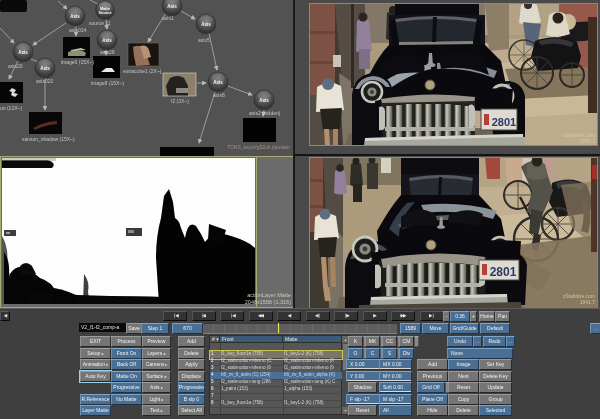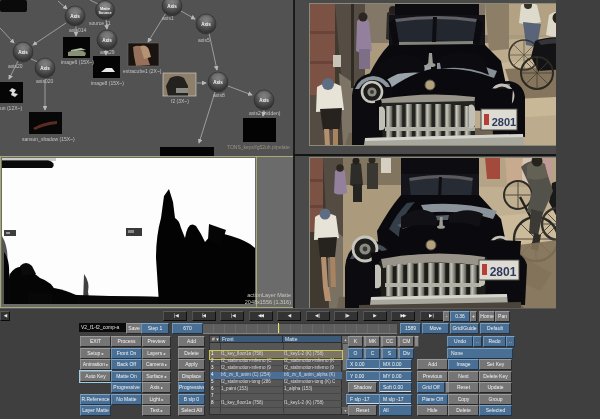--- a/index.html
+++ b/index.html
@@ -1,16 +1,16 @@
 <!DOCTYPE html>
 <html><head>
 <meta charset="utf-8">
 <style>
 html,body{margin:0;padding:0;background:#3f3f3f;}
-#app{position:relative;width:556px;height:419px;overflow:hidden;background:#3f3f3f;
+#app{position:relative;width:600px;height:419px;overflow:hidden;background:#3f3f3f;
   font-family:"Liberation Sans",sans-serif;}
 #nodegraph{position:absolute;left:0;top:0;width:294px;height:156px;background:#525252;}
 #v1{position:absolute;left:294px;top:0;width:306px;height:156px;background:#4a4a4a;}
 #v1 svg{position:absolute;left:15px;top:3px;}
 #matte{position:absolute;left:0;top:156px;width:294px;height:152px;background:#6b6b6b;
   border-top:1px solid #a8a878;border-bottom:1px solid #a8a878;box-sizing:border-box;}
 #v2{position:absolute;left:294px;top:156px;width:306px;height:163px;background:#4a4a4a;}
 #v2 svg{position:absolute;left:15px;top:1px;}
 #panel{position:absolute;left:0;top:308px;width:600px;height:111px;background:#3f3f3f;border-top:1px solid #5a5a5a;box-sizing:border-box;}
 .b{position:absolute;background:#757575;color:#f2f2f2;font-size:5px;line-height:8px;

